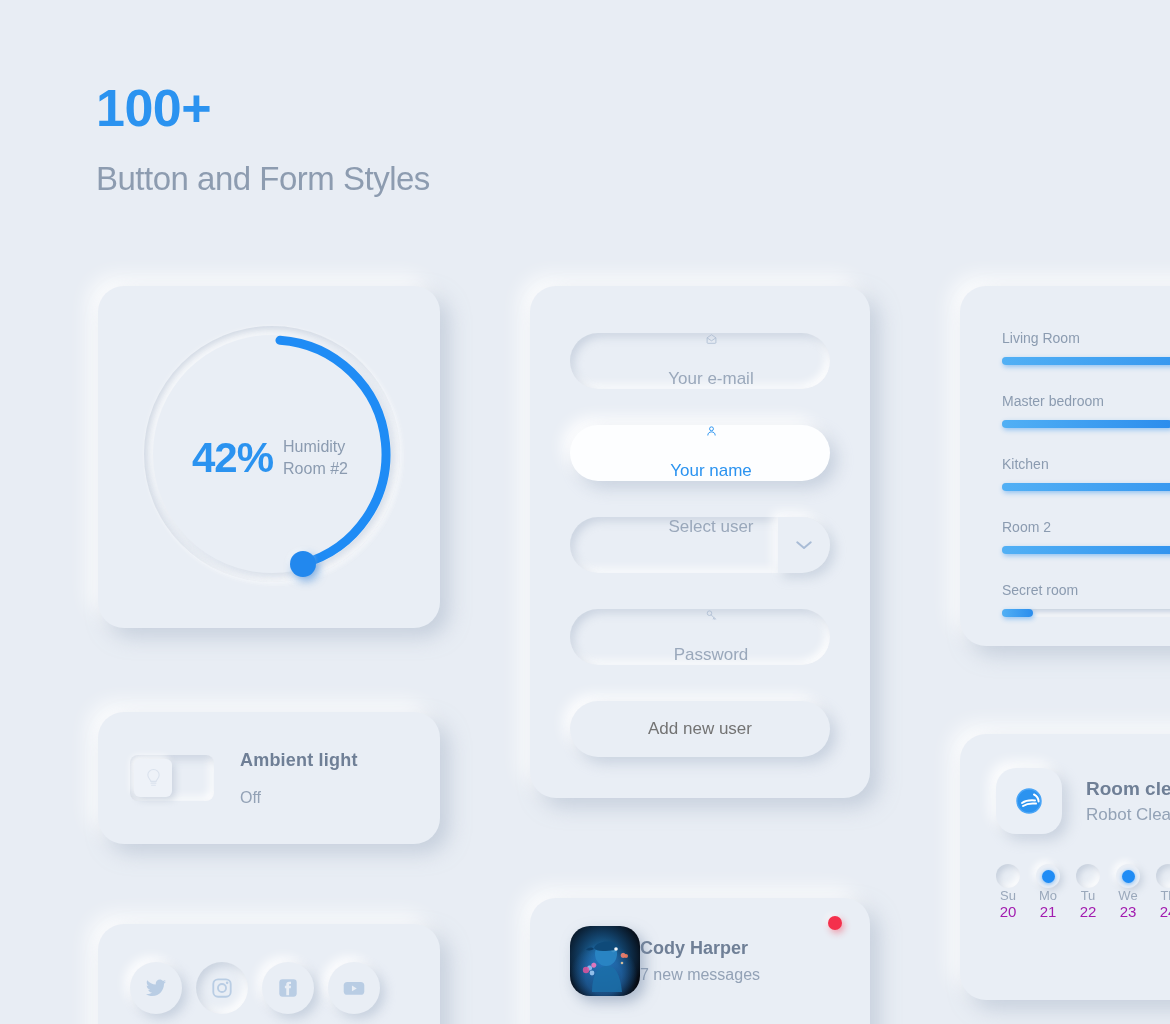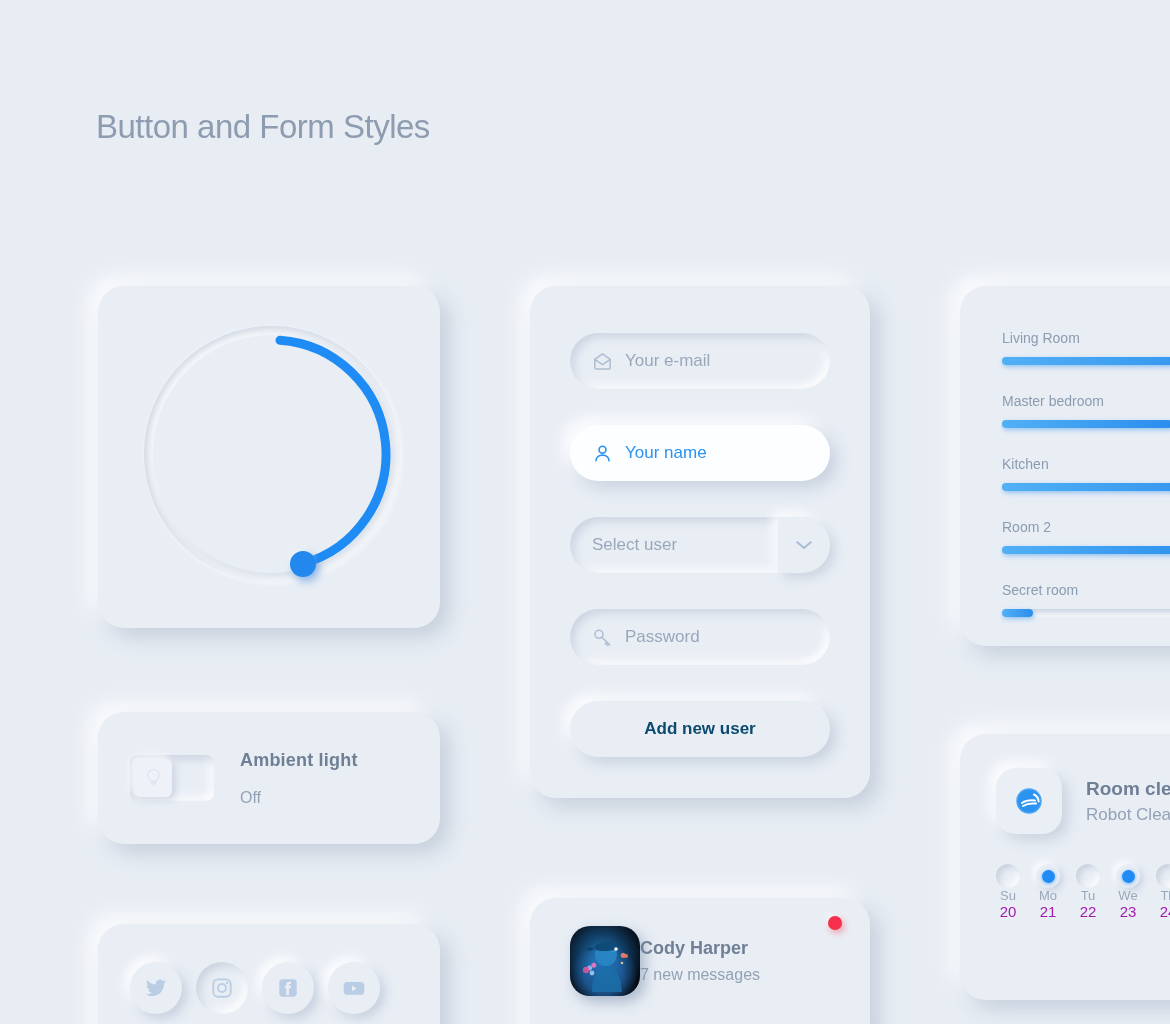--- a/index.html
+++ b/index.html
@@ -207,21 +207,22 @@
     width: 260px;
     height: 56px;
     border-radius: 28px;
     background: #e9eef5;
     box-shadow: inset 4px 4px 8px rgba(163,177,198,0.42),
                 inset -4px -4px 8px rgba(255,255,255,0.95);
     display: flex;
     align-items: center;
     padding-left: 22px;
     box-sizing: border-box;
-    gap: 12px;
+    gap: 24px;
+    flex-direction: column;
   }
   .field.active {
     background: #fdfeff;
     box-shadow: 7px 7px 16px rgba(163,177,198,0.48),
                 -7px -7px 16px rgba(255,255,255,1);
   }
   .field-text {
     font-size: 17px;
     color: #9aa8bb;
   }
@@ -255,22 +256,22 @@
     border-radius: 28px;
     background: #e9eef5;
     box-shadow: 6px 6px 14px rgba(163,177,198,0.48),
                 -6px -6px 14px rgba(255,255,255,0.97);
     display: flex;
     align-items: center;
     justify-content: center;
     border: none;
     font-family: "Liberation Sans", sans-serif;
     font-size: 17px;
-    font-weight: bold;
-    color: #0c4a6e;
+    font-weight: normal;
+    color: #737373;
     cursor: pointer;
   }
 
   
   #message-card {
     left: 530px;
     top: 898px;
     width: 340px;
     height: 160px;
   }
@@ -433,31 +434,39 @@
   }
   .day-num {
     font-size: 15px;
     color: #a21caf;
   }
 </style>
 </head>
 <body>
 
 <div class="headline">
+  <div class="headline-top">100+</div>
   <div class="headline-sub">Button and Form Styles</div>
 </div>
 
 <div class="card" id="gauge-card">
   <div class="gauge-wrap">
     <div class="gauge-track"></div>
     <div class="gauge-inner"></div>
     <svg class="gauge-svg" width="256" height="256" viewBox="0 0 256 256">
       <path id="gauge-arc-path" fill="none" stroke="#1f8cf5" stroke-width="9" stroke-linecap="round" d="M 135.9522380068303 14.277698270380043 A 114 114 0 0 1 158.90207958847628 237.73177059132638"></path>
     </svg>
     <div class="gauge-knob" id="gauge-knob" style="left: 145.902px; top: 224.732px;"></div>
+    <div class="gauge-labels">
+      <div class="gauge-pct">42%</div>
+      <div class="gauge-text">
+        <div>Humidity</div>
+        <div>Room #2</div>
+      </div>
+    </div>
   </div>
 </div>
 
 <div class="card" id="ambient-card">
   <div class="ambient-row">
     <div class="switch">
       <div class="switch-knob">
         <svg width="17" height="20" viewBox="0 0 24 28">
           <path d="M12 2 C7.6 2 4 5.5 4 9.8 c0 2.9 1.5 4.9 2.9 6.5 .8 .9 1.3 1.6 1.4 2.4 h7.4 c.1-.8 .6-1.5 1.4-2.4 1.4-1.6 2.9-3.6 2.9-6.5 C20 5.5 16.4 2 12 2 Z" fill="none" stroke="#dae2ed" stroke-width="1.6"></path>
           <path d="M8.6 21.3 h6.8 M9.4 24.2 h5.2" stroke="#dae2ed" stroke-width="1.6" stroke-linecap="round"></path>

